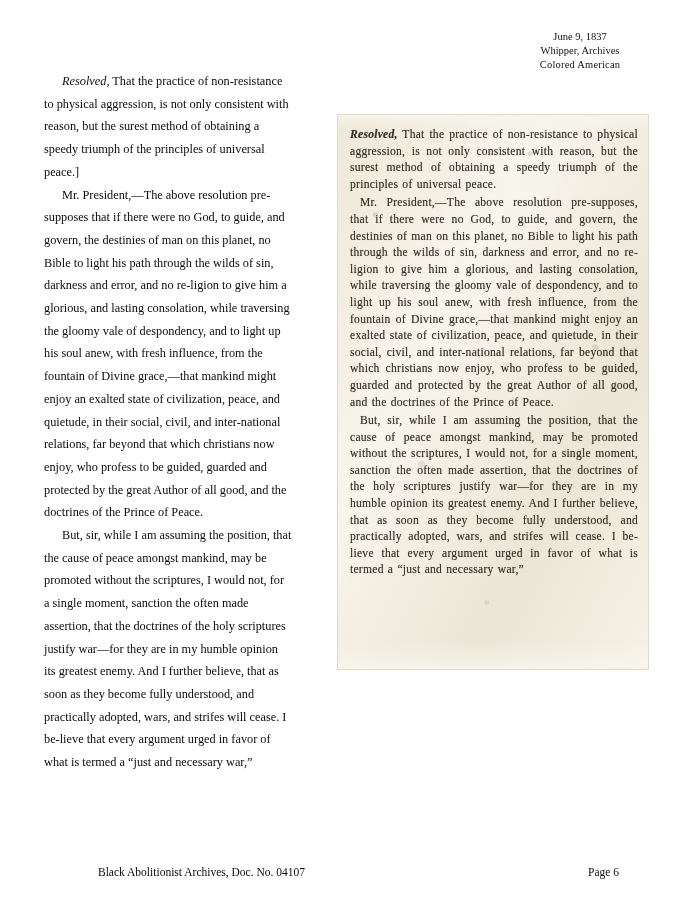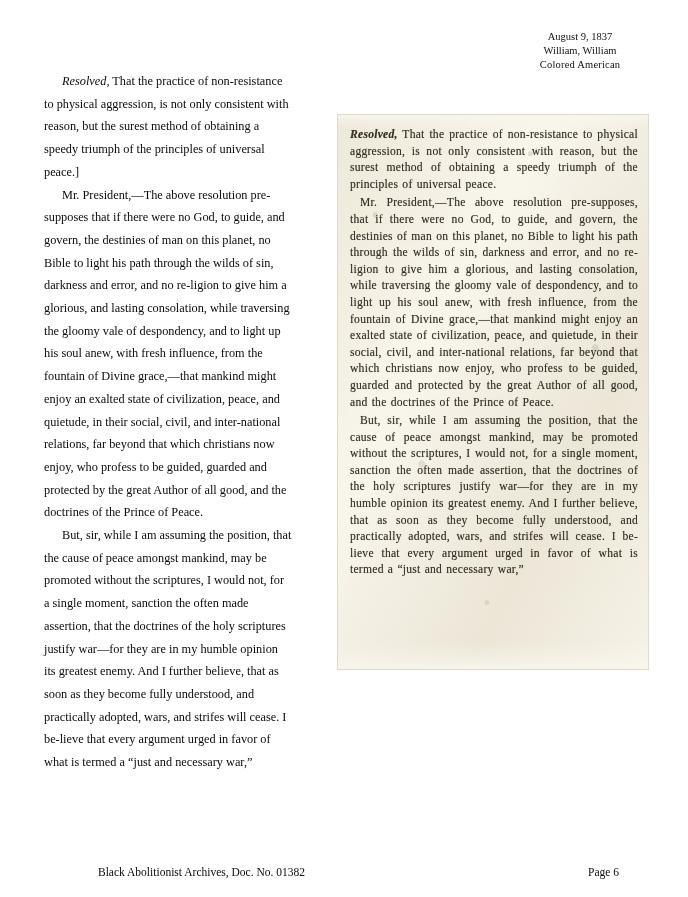--- a/index.html
+++ b/index.html
@@ -124,38 +124,38 @@
     font-size: 11.5px;
     color: #0b0b0b;
   }
 </style>
 </head>
 <body>
 
 <div class="page">
 
   <div class="header-block">
-    <div>August 9, 1837</div>
-    <div>William, William</div>
+    <div>June 9, 1837</div>
+    <div>Whipper, Archives</div>
     <div class="header-pub">Colored American</div>
   </div>
 
   <div class="transcript">
     <p class="first"><span class="kw-italic">Resolved,</span><span> That the practice of non-resistance to physical aggression, is not only consistent with reason, but the surest method of obtaining a speedy triumph of the principles of universal peace.]</span></p>
     <p>Mr. President,—The above resolution pre-supposes that if there were no God, to guide, and govern, the destinies of man on this planet, no Bible to light his path through the wilds of sin, darkness and error, and no re-ligion to give him a glorious, and lasting consolation, while traversing the gloomy vale of despondency, and to light up his soul anew, with fresh influence, from the fountain of Divine grace,—that mankind might enjoy an exalted state of civilization, peace, and quietude, in their social, civil, and inter-national relations, far beyond that which christians now enjoy, who profess to be guided, guarded and protected by the great Author of all good, and the doctrines of the Prince of Peace.</p>
     <p>But, sir, while I am assuming the position, that the cause of peace amongst mankind, may be promoted without the scriptures, I would not, for a single moment, sanction the often made assertion, that the doctrines of the holy scriptures justify war—for they are in my humble opinion its greatest enemy.  And I further believe, that as soon as they become fully understood, and practically adopted, wars, and strifes will cease.  I be-lieve that every argument urged in favor of what is termed a “just and necessary war,”</p>
   </div>
 
   <div class="facsimile">
     <div class="fac-noise"></div>
     <div class="fac-text">
       <p class="p1"><span class="fac-bold">Resolved,</span> <span>That the practice of non-resistance to physical aggression, is not only consistent with reason, but the surest method of obtaining a speedy triumph of the principles of universal peace.</span></p>
       <p>Mr. President,—The above resolution pre-supposes, that if there were no God, to guide, and govern, the destinies of man on this planet, no Bible to light his path through the wilds of sin, darkness and error, and no re-ligion to give him a glorious, and lasting consolation, while traversing the gloomy vale of despondency, and to light up his soul anew, with fresh influence, from the fountain of Divine grace,—that mankind might enjoy an exalted state of civilization, peace, and quietude, in their social, civil, and inter-national relations, far beyond that which christians now enjoy, who profess to be guided, guarded and protected by the great Author of all good, and the doctrines of the Prince of Peace.</p>
       <p>But, sir, while I am assuming the position, that the cause of peace amongst mankind, may be promoted without the scriptures, I would not, for a single moment, sanction the often made assertion, that the doctrines of the holy scriptures justify war—for they are in my humble opinion its greatest enemy. And I further believe, that as soon as they become fully understood, and practically adopted, wars, and strifes will cease. I be-lieve that every argument urged in favor of what is termed a “just and necessary war,”</p>
     </div>
     <div class="fac-fade-top"></div>
     <div class="fac-fade-bottom"></div>
   </div>
 
-  <div class="footer-left">Black Abolitionist Archives, Doc. No. 01382</div>
+  <div class="footer-left">Black Abolitionist Archives, Doc. No. 04107</div>
   <div class="footer-right">Page 6</div>
 
 </div>
 
 </body></html>

